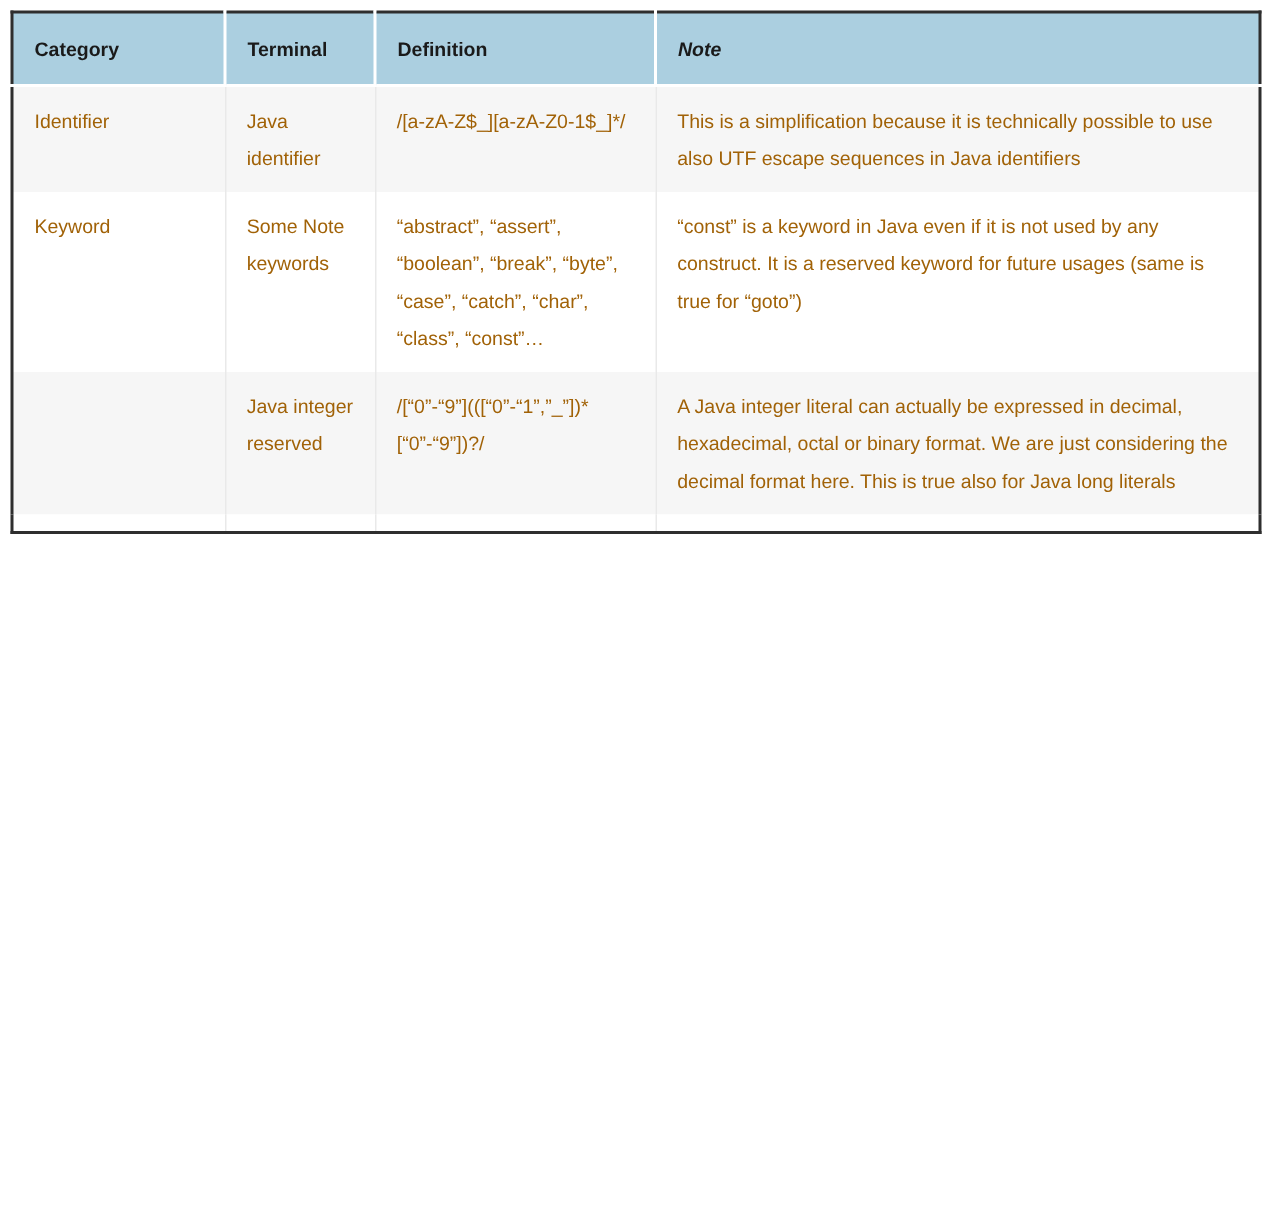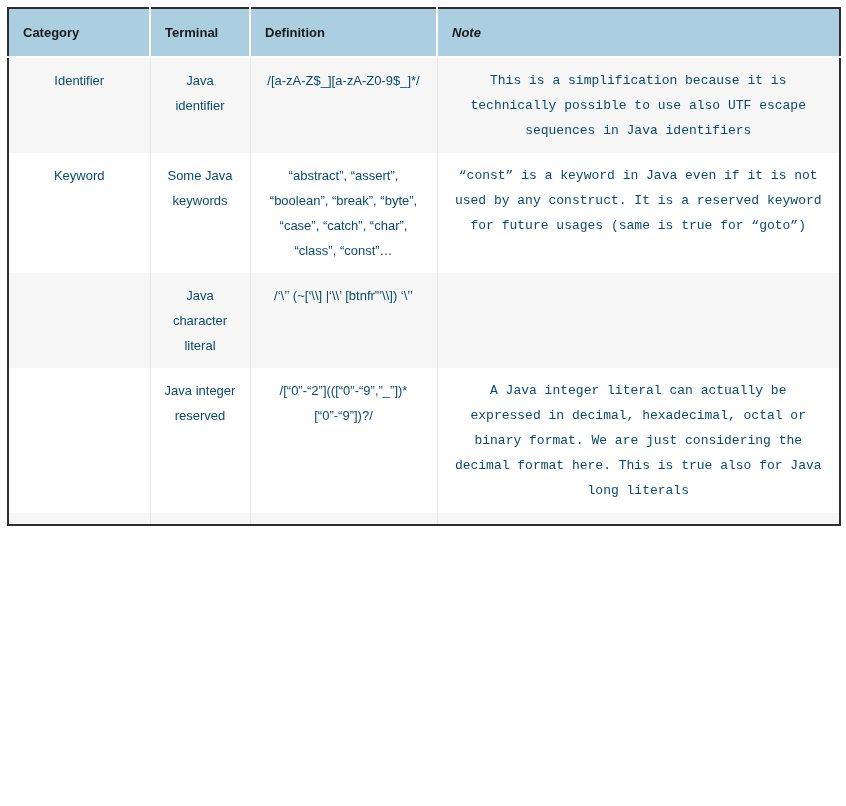--- a/index.html
+++ b/index.html
@@ -29,30 +29,29 @@
     font-weight: bold;
     text-align: left;
     vertical-align: middle;
     padding: 16px 14px;
     border-right: 2px solid #ffffff;
     border-bottom: 2px solid #ffffff;
   }
   thead th:last-child { border-right: none; font-style: italic; }
   tbody td {
     font-size: 13px;
-    color: #0c4a6e;
+    color: #a16207;
     line-height: 25px;
     vertical-align: top;
     padding: 10px 14px;
     border-right: 1px solid #e9e9e9;
     background: #ffffff;
     word-wrap: break-word;
-    text-align: center;
   }
-  tbody td:last-child { border-right: none; font-family: Liberation Mono, monospace; }
+  tbody td:last-child { border-right: none; }
   tbody tr:nth-child(odd) td { background: #f6f6f6; }
   tbody tr.partial-row td {
     height: 12px;
     padding: 0;
     line-height: 0;
   }
 </style>
 </head>
 <body>
 
@@ -69,39 +68,33 @@
         <th>Category</th>
         <th>Terminal</th>
         <th>Definition</th>
         <th>Note</th>
       </tr>
     </thead>
     <tbody>
       <tr>
         <td>Identifier</td>
         <td>Java identifier</td>
-        <td>/[a-zA-Z$_][a-zA-Z0-9$_]*/</td>
+        <td>/[a-zA-Z$_][a-zA-Z0-1$_]*/</td>
         <td>This is a simplification because it is technically possible to use also UTF escape sequences in Java identifiers</td>
       </tr>
       <tr>
         <td>Keyword</td>
-        <td>Some Java keywords</td>
+        <td>Some Note keywords</td>
         <td>“abstract”, “assert”, “boolean”, “break”, “byte”, “case”, “catch”, “char”, “class”, “const”…</td>
         <td>“const” is a keyword in Java even if it is not used by any construct. It is a reserved keyword for future usages (same is true for “goto”)</td>
       </tr>
       <tr>
         <td></td>
-        <td>Java character literal</td>
-        <td>/‘\’’ (~[‘\\] |‘\\’ [btnfr”’\\]) ‘\’’</td>
-        <td></td>
-      </tr>
-      <tr>
-        <td></td>
         <td>Java integer reserved</td>
-        <td>/[“0”-“2”](([“0”-“9”,”_”])* [“0”-“9”])?/</td>
+        <td>/[“0”-“9”](([“0”-“1”,”_”])* [“0”-“9”])?/</td>
         <td>A Java integer literal can actually be expressed in decimal, hexadecimal, octal or binary format. We are just considering the decimal format here. This is true also for Java long literals</td>
       </tr>
       <tr class="partial-row">
         <td></td>
         <td></td>
         <td></td>
         <td></td>
       </tr>
     </tbody>
   </table>

